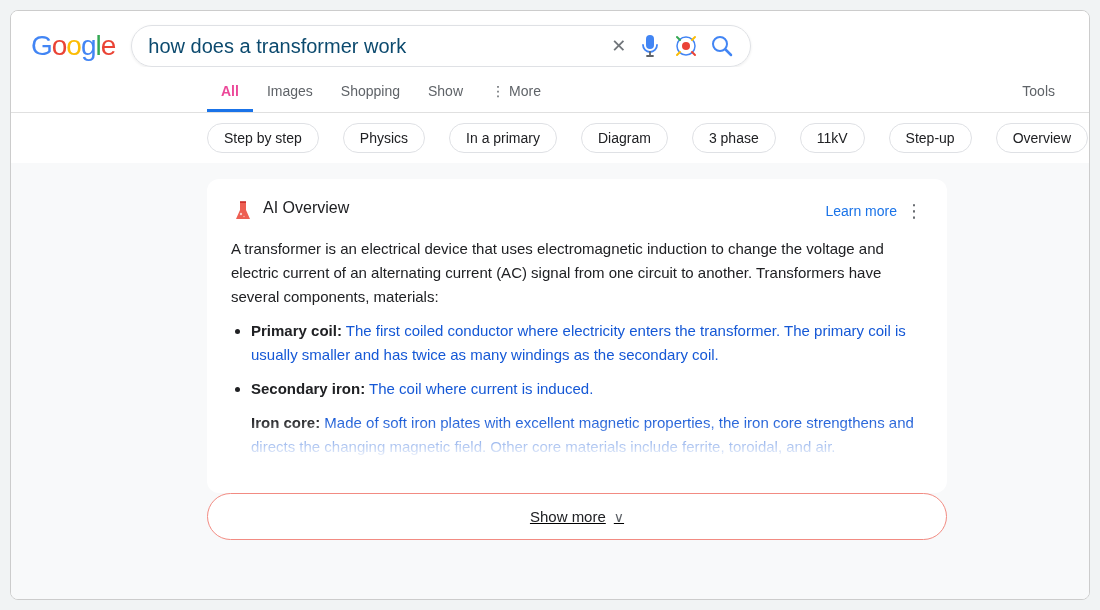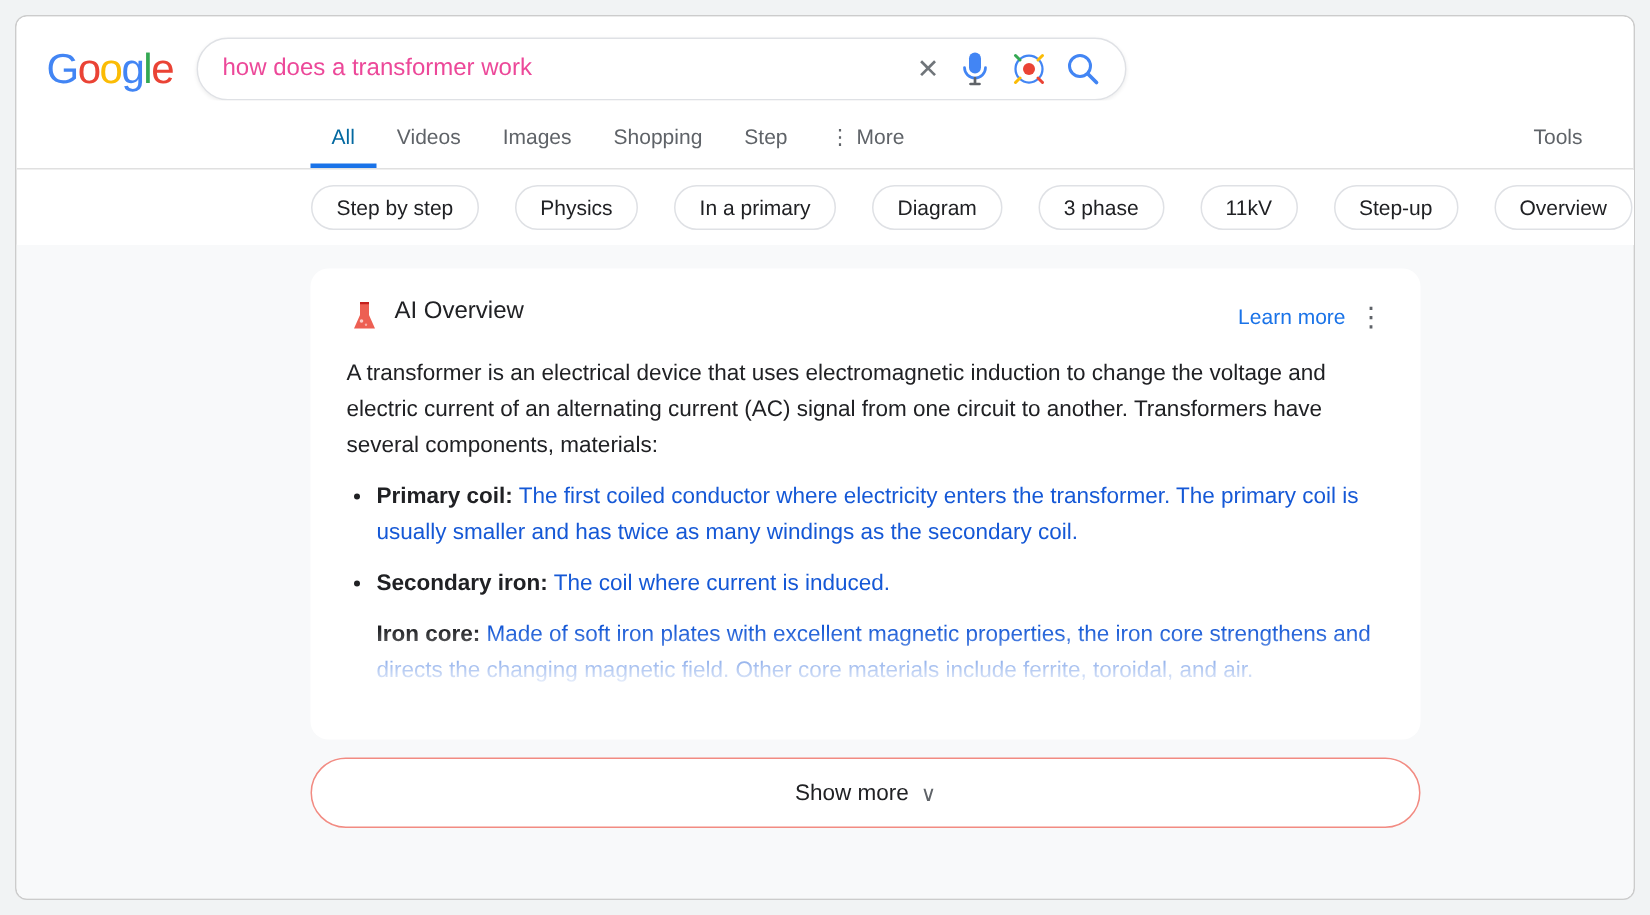--- a/index.html
+++ b/index.html
@@ -55,22 +55,22 @@
       border-radius: 24px;
       padding: 8px 16px;
       flex: 1;
       max-width: 620px;
       gap: 8px;
       box-shadow: 0 1px 3px rgba(0,0,0,0.08);
     }
     .search-input {
       border: none;
       outline: none;
-      font-size: 16px;
-      color: #ec4899;
+      font-size: 20px;
+      color: #0c4a6e;
       flex: 1;
       background: transparent;
     }
     .search-icons {
       display: flex;
       align-items: center;
       gap: 12px;
     }
     .icon-btn {
       cursor: pointer;
@@ -96,23 +96,23 @@
       font-size: 14px;
       color: #5f6368;
       cursor: pointer;
       border-bottom: 3px solid transparent;
       white-space: nowrap;
       display: flex;
       align-items: center;
       gap: 4px;
     }
     .nav-tab.active {
-      color: #0369a1;
+      color: #ec4899;
       border-bottom: 3px solid #1a73e8;
-      font-weight: 400;
+      font-weight: 700;
     }
     .nav-tools {
       margin-left: auto;
       padding-right: 20px;
     }
     .nav-tools .nav-tab {
       color: #5f6368;
     }
 
     
@@ -217,21 +217,22 @@
       bottom: 0;
       left: 0;
       right: 0;
       height: 40px;
       background: linear-gradient(transparent, #fff);
     }
 
     
     .show-more-container {
       max-width: 740px;
-      margin-top: 12px;
+      margin-top: 0;
+      text-decoration: underline;
     }
     .show-more-btn {
       width: 100%;
       padding: 14px;
       border: 1.5px solid #f28b82;
       border-radius: 24px;
       background: #fff;
       color: #202124;
       font-size: 15px;
       cursor: pointer;
@@ -288,24 +289,23 @@
             <circle cx="10" cy="10" r="7" stroke="#4285F4" stroke-width="2"></circle>
             <path d="M15.5 15.5 L21 21" stroke="#4285F4" stroke-width="2.5" stroke-linecap="round"></path>
           </svg>
         </span>
       </div>
     </div>
   </div>
 
   <div class="nav-tabs">
     <div class="nav-tab active">All</div>
-    <div class="nav-tab">Videos</div>
     <div class="nav-tab">Images</div>
     <div class="nav-tab">Shopping</div>
-    <div class="nav-tab">Step</div>
+    <div class="nav-tab">Show</div>
     <div class="nav-tab">
       <span>⋮</span>
       <span>More</span>
     </div>
     <div class="nav-tools">
       <div class="nav-tab">Tools</div>
     </div>
   </div>
 
   <div class="chips-row">

